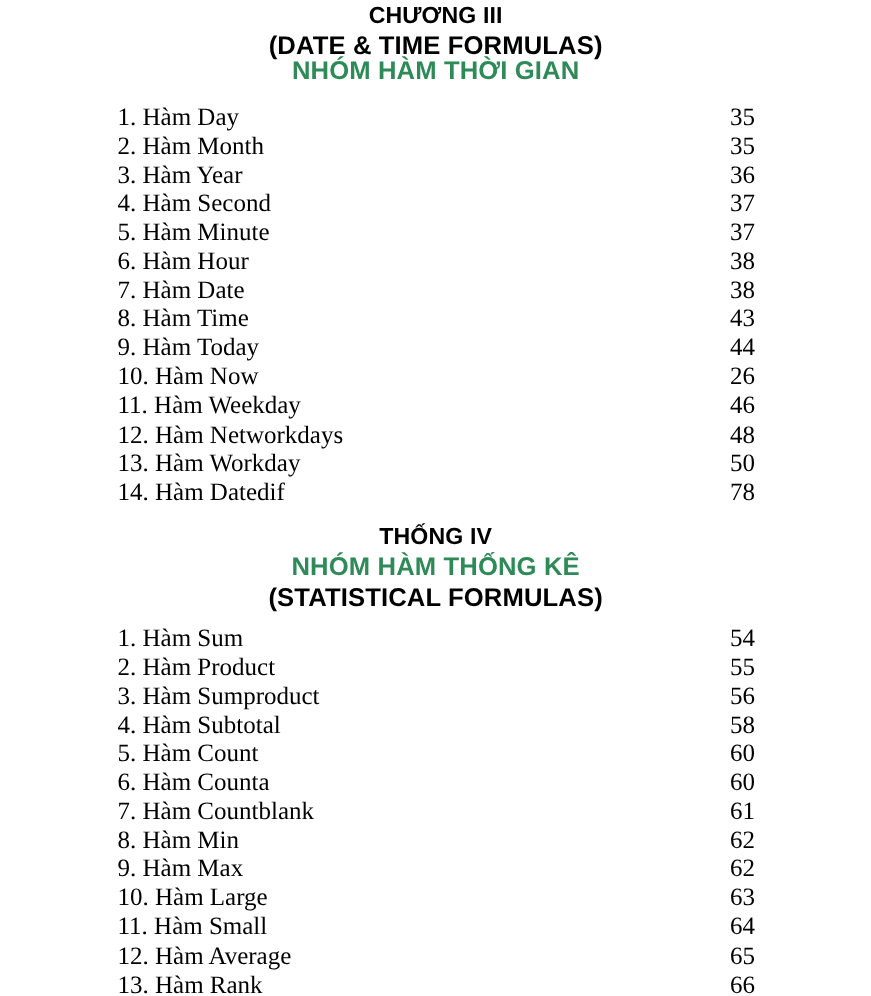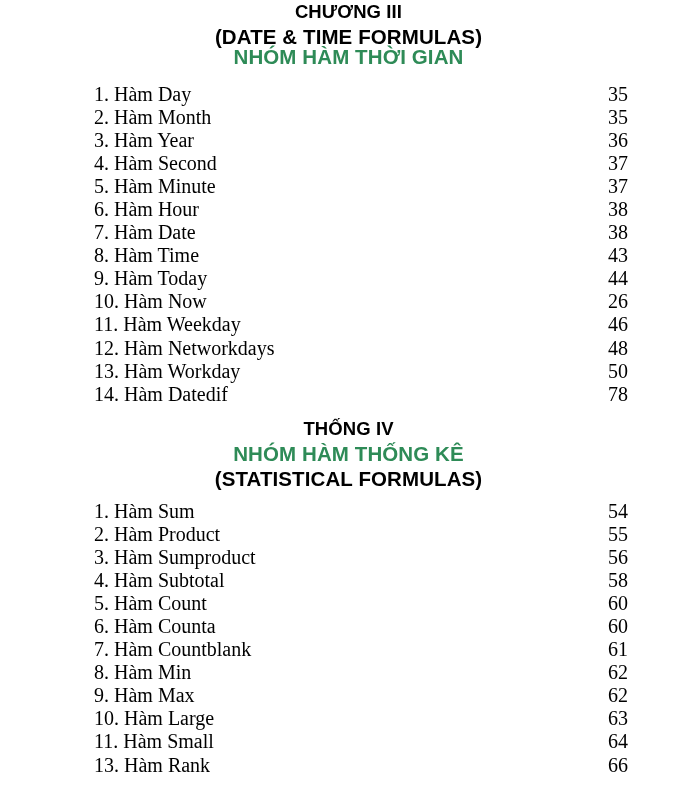--- a/index.html
+++ b/index.html
@@ -70,21 +70,21 @@
   }
 
   .toc-entry {
     position: absolute;
     left: 94px;
     top: 0;
   }
 
   .toc-page {
     position: absolute;
-    left: 608px;
+    left: 584px;
     top: 0;
   }
 
   
   .section-three {
     position: absolute;
     left: 0;
     top: 3px;
     width: 697px;
   }
@@ -223,19 +223,23 @@
       </li>
       <li class="toc-row">
         <span class="toc-entry">10. Hàm Large</span>
         <span class="toc-page">63</span>
       </li>
       <li class="toc-row">
         <span class="toc-entry">11. Hàm Small</span>
         <span class="toc-page">64</span>
       </li>
       <li class="toc-row">
+        <span class="toc-entry">12. Hàm Average</span>
+        <span class="toc-page">65</span>
+      </li>
+      <li class="toc-row">
         <span class="toc-entry">13. Hàm Rank</span>
         <span class="toc-page">66</span>
       </li>
     </ul>
   </div>
 
 </div>
 
 </body></html>

